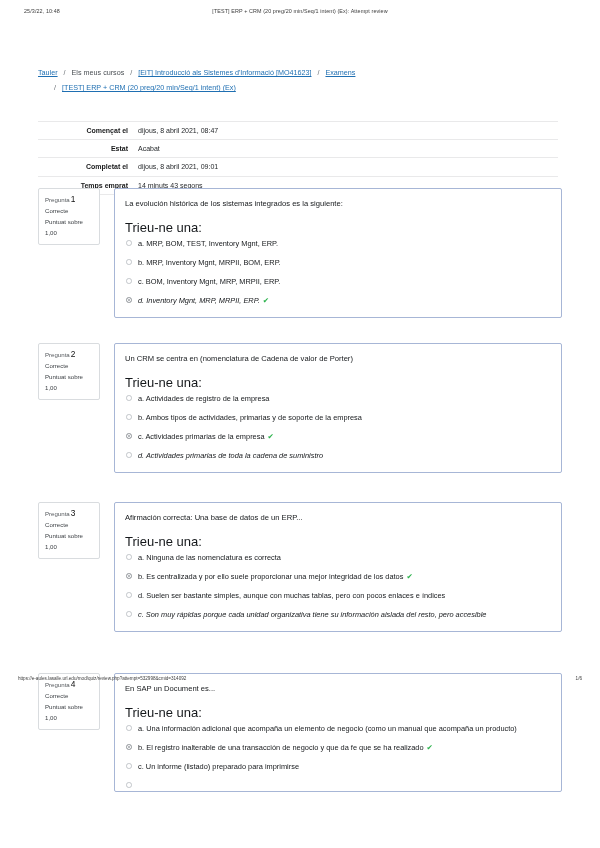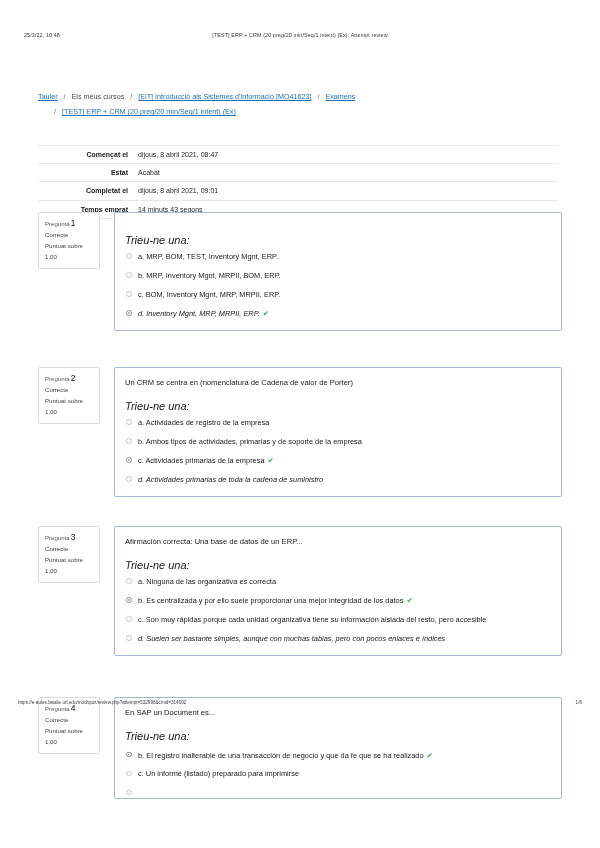--- a/index.html
+++ b/index.html
@@ -2,21 +2,21 @@
 <html><head>
 <meta charset="utf-8">
 <style>
   html,body{margin:0;padding:0;}
   body{
     width:600px;height:848px;background:#ffffff;
     font-family:"Liberation Sans","DejaVu Sans",sans-serif;
     color:#1d2125;-webkit-font-smoothing:antialiased;
     position:relative;overflow:hidden;
   }
-  .page{position:relative;width:600px;height:696px;margin-top:24px;}
+  .page{position:relative;width:600px;height:696px;}
 
   
   .print-header{
     position:absolute;top:8px;left:0;width:600px;height:12px;
     font-size:5.4px;color:#3b3b3b;letter-spacing:.1px;
   }
   .ph-left{position:absolute;left:24px;top:0;}
   .ph-center{position:absolute;left:0;width:600px;text-align:center;top:0;}
 
   
@@ -56,21 +56,21 @@
   .qinfo .qnum b{font-size:8.4px;color:#111;font-weight:normal;padding-left:1px;}
   .qinfo .qstate{margin-top:1px;}
   .qinfo .qmark{margin-top:1px;}
 
   .qbody{
     position:absolute;left:76px;width:448px;
     border:1px solid #a7b6d6;border-radius:2px;background:#fff;
     box-sizing:border-box;padding:9px 10px 11px 10px;
   }
   .qtext{font-size:7.6px;line-height:11px;color:#15181b;}
-  .qprompt{font-size:11px;line-height:11px;color:#15181b;margin-top:13px;font-style:italic;}
+  .qprompt{font-size:13px;line-height:11px;color:#15181b;margin-top:13px;}
   .answers{margin-top:5px;}
   .ans{
     position:relative;padding-left:13px;
     font-size:7.4px;line-height:11.4px;color:#15181b;
     margin-bottom:7.5px;
   }
   .ans:last-child{margin-bottom:0;font-style:italic;}
   .radio{
     position:absolute;left:1px;top:2.2px;
     width:5.6px;height:5.6px;border-radius:50%;
@@ -139,20 +139,21 @@
       <div class="qnum">
         <span>Pregunta</span><b>1</b>
       </div>
       <div class="qstate">Correcte</div>
       <div class="qmark">
         <span>Puntuat sobre</span><br>
         <span>1,00</span>
       </div>
     </div>
     <div class="qbody">
+      <div class="qtext">La evolución histórica de los sistemas integrados es la siguiente:</div>
       <div class="qprompt">Trieu-ne una:</div>
       <div class="answers">
         <div class="ans">
           <span class="radio"></span>
           <span>a. MRP, BOM, TEST, Inventory Mgnt, ERP.</span>
         </div>
         <div class="ans">
           <span class="radio"></span>
           <span>b. MRP, Inventory Mgnt, MRPII, BOM, ERP.</span>
         </div>
@@ -213,34 +214,34 @@
         <span>Puntuat sobre</span><br>
         <span>1,00</span>
       </div>
     </div>
     <div class="qbody">
       <div class="qtext">Afirmación correcta: Una base de datos de un ERP...</div>
       <div class="qprompt">Trieu-ne una:</div>
       <div class="answers">
         <div class="ans">
           <span class="radio"></span>
-          <span>a. Ninguna de las organizativa es correcta</span>
+          <span>a. Ninguna de las nomenclatura es correcta</span>
         </div>
         <div class="ans">
           <span class="radio sel"></span>
           <span>b. Es centralizada y por ello suele proporcionar una mejor integridad de los datos</span><span class="tick">✔</span>
         </div>
         <div class="ans">
           <span class="radio"></span>
+          <span>d. Suelen ser bastante simples, aunque con muchas tablas, pero con pocos enlaces e índices</span>
+        </div>
+        <div class="ans">
+          <span class="radio"></span>
           <span>c. Son muy rápidas porque cada unidad organizativa tiene su información aislada del resto, pero accesible</span>
         </div>
-        <div class="ans">
-          <span class="radio"></span>
-          <span>d. Suelen ser bastante simples, aunque con muchas tablas, pero con pocos enlaces e índices</span>
-        </div>
       </div>
     </div>
   </div>
 
   <div class="qblock" style="top:673px;">
     <div class="qinfo">
       <div class="qnum">
         <span>Pregunta</span><b>4</b>
       </div>
       <div class="qstate">Correcte</div>
@@ -248,20 +249,21 @@
         <span>Puntuat sobre</span><br>
         <span>1,00</span>
       </div>
     </div>
     <div class="qbody">
       <div class="qtext">En SAP un Document es...</div>
       <div class="qprompt">Trieu-ne una:</div>
       <div class="answers">
         <div class="ans">
           <span class="radio"></span>
+          <span>a. Una información adicional que acompaña un elemento de negocio (como un manual que acompaña un producto)</span>
         </div>
         <div class="ans">
           <span class="radio sel"></span>
           <span>b. El registro inalterable de una transacción de negocio y que da fe que se ha realizado</span><span class="tick">✔</span>
         </div>
         <div class="ans">
           <span class="radio"></span>
           <span>c. Un informe (listado) preparado para imprimirse</span>
         </div>
         <div class="ans">

